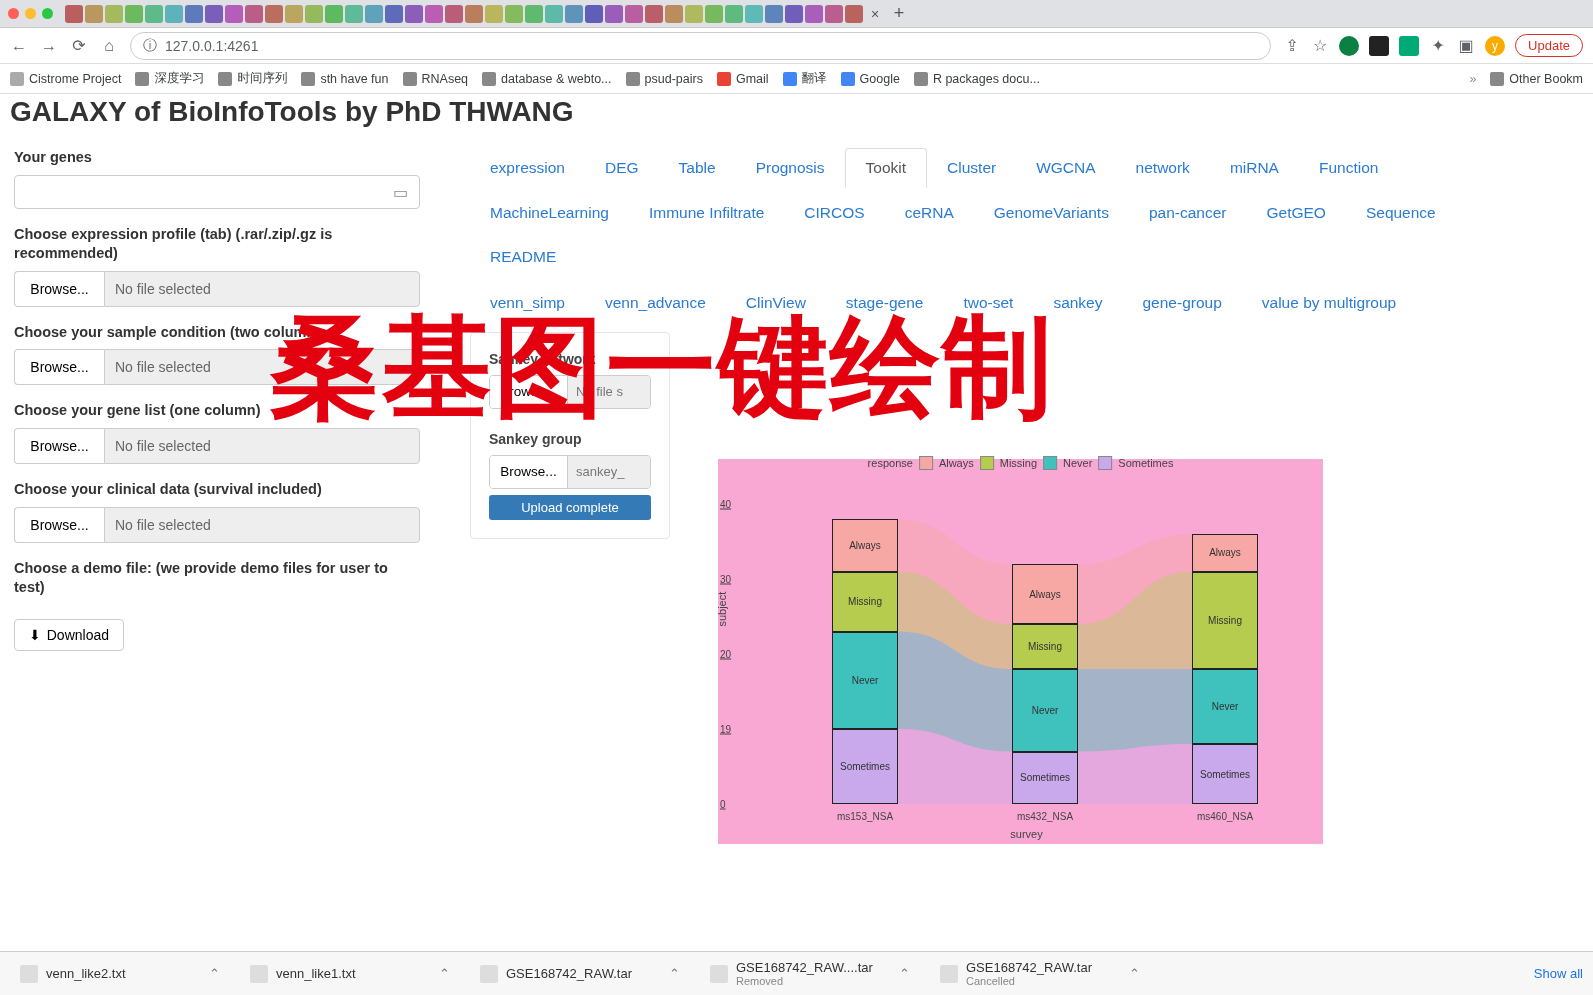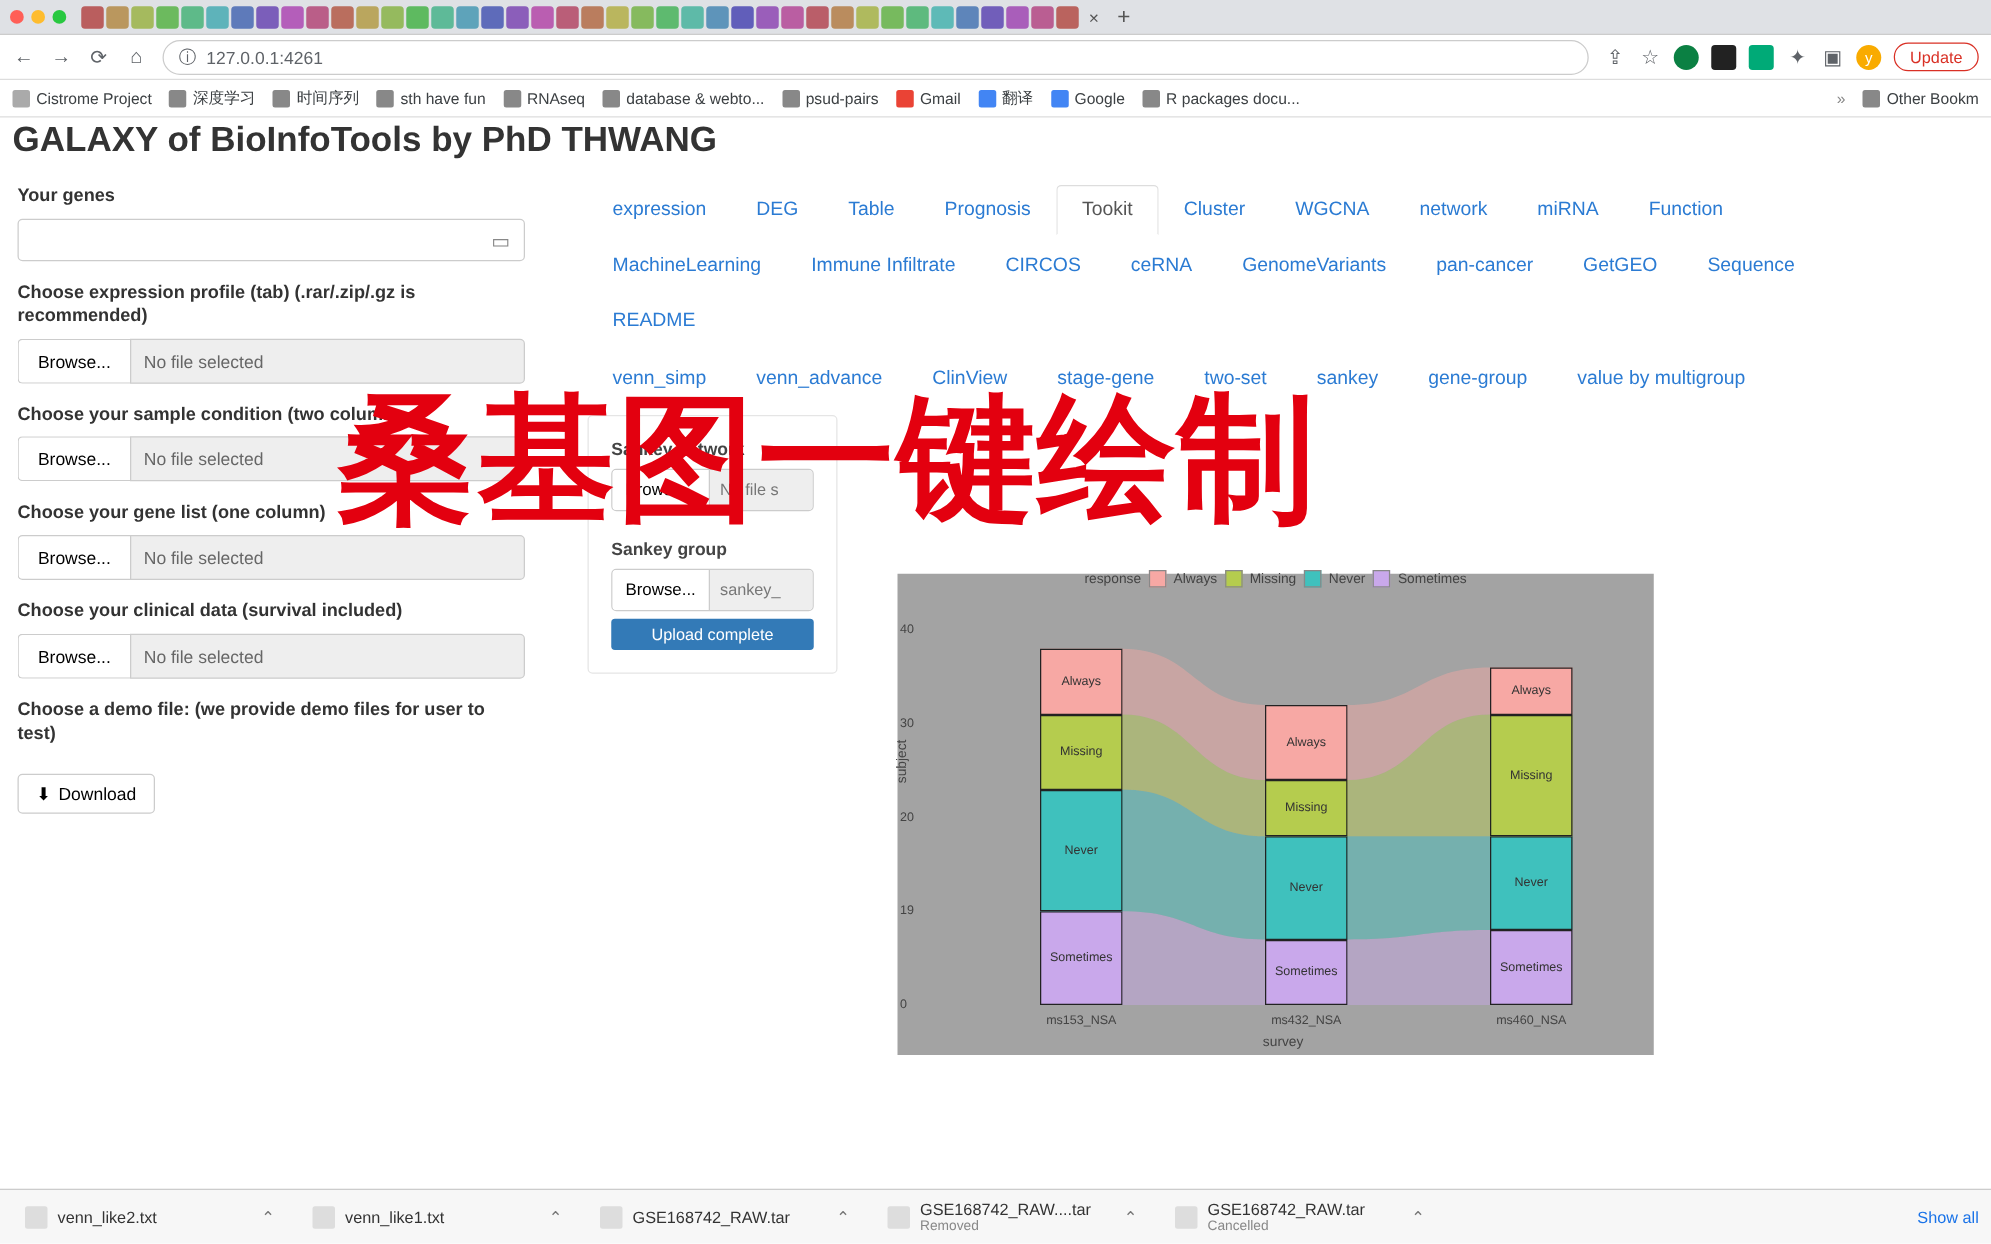--- a/index.html
+++ b/index.html
@@ -55,27 +55,27 @@
 
 .sub-content { display: flex; gap: 30px; margin-top: 10px; }
 .sankey-panel { width: 200px; background: #fff; border: 1px solid #e5e5e5; border-radius: 4px; padding: 18px; align-self: flex-start; }
 .sankey-panel .lbl2 { font-size: 14px; font-weight: 600; color: #444; margin-bottom: 8px; }
 .sankey-panel .file-row2 { display: flex; height: 34px; border: 1px solid #ccc; border-radius: 4px; overflow: hidden; margin-bottom: 6px; }
 .sankey-panel .fb { width: 78px; border-right: 1px solid #ccc; text-align: center; line-height: 32px; font-size: 13.5px; background: #fff; }
 .sankey-panel .ft { flex: 1; background: #eee; color: #777; font-size: 13px; line-height: 32px; padding-left: 8px; overflow: hidden; white-space: nowrap; }
 .upload-complete { background: #337ab7; color: #fff; font-size: 13px; text-align: center; border-radius: 3px; padding: 5px 0; margin-top: 4px; }
 .overlay-text { position: absolute; top: 200px; left: 270px; font-size: 110px; font-weight: 700; color: #e3000f; letter-spacing: 2px; white-space: nowrap; z-index: 50; }
 
-.chart-box { position: absolute; left: 718px; top: 365px; width: 605px; height: 385px; background: #a3a3a3; }
+.chart-box { position: absolute; left: 718px; top: 365px; width: 605px; height: 385px; background: #f9a8d4; }
 .legend { position: absolute; top: -3px; left: 50%; transform: translateX(-50%); display: flex; align-items: center; gap: 6px; font-size: 11px; color: #444; }
 .legend .sq { width: 14px; height: 14px; border: 1px solid #888; }
 .plot { position: absolute; left: 24px; top: 12px; right: 12px; bottom: 40px; }
 .yaxis-lbl { position: absolute; left: -20px; top: 50%; transform: rotate(-90deg) translateX(50%); transform-origin: left; font-size: 11px; color: #444; }
 .xaxis-lbl { position: absolute; bottom: -36px; left: 50%; transform: translateX(-50%); font-size: 11px; color: #444; }
-.ytick { position: absolute; left: -22px; font-size: 10px; color: #444; transform: translateY(50%); }
+.ytick { position: absolute; left: -22px; font-size: 10px; color: #444; transform: translateY(50%); text-decoration: underline; }
 .xtick { position: absolute; bottom: -18px; font-size: 10px; color: #444; transform: translateX(-50%); white-space: nowrap; margin-top: 34px; }
 .seg { width: 100%; display: flex; align-items: center; justify-content: center; font-size: 10px; color: #333; }
 
 
 .c-always { background: #f7a8a4; } .c-missing { background: #b5cc4e; } .c-never { background: #3fc1bd; } .c-sometimes { background: #c9a8eb; }
 
 
 .dl-bar { position: absolute; bottom: 0; left: 0; right: 0; height: 44px; background: #f7f7f7; border-top: 1px solid #ccc; display: flex; align-items: center; padding: 0 10px; gap: 10px; font-size: 13px; color: #333; }
 .dl-item { display: flex; align-items: center; gap: 8px; padding: 0 10px; min-width: 220px; }
 .dl-ico { width: 18px; height: 18px; background: #ddd; border-radius: 2px; }

